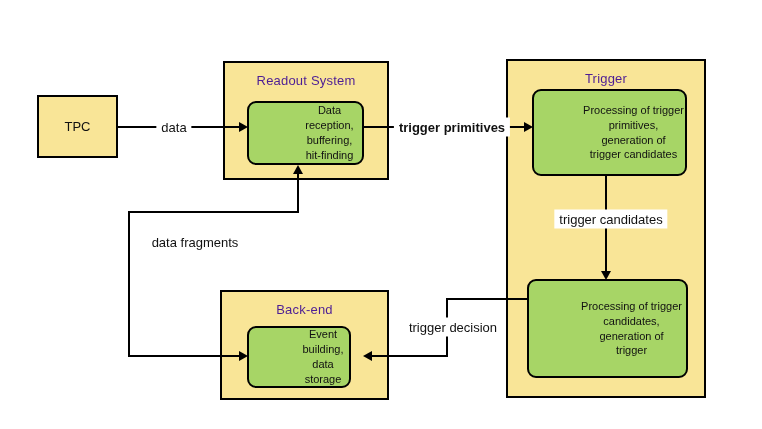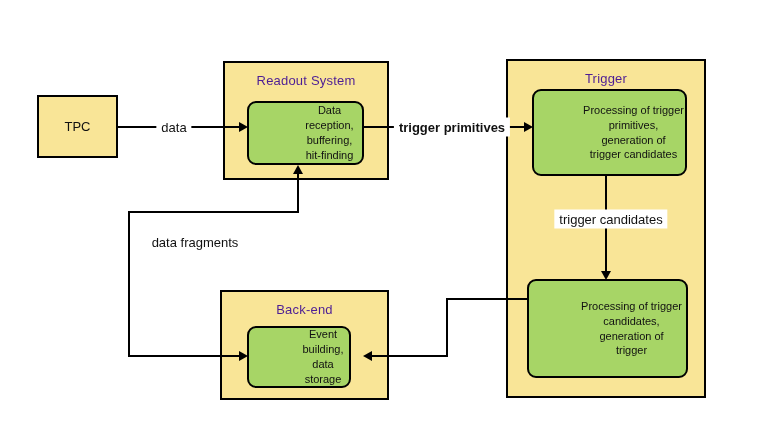--- a/index.html
+++ b/index.html
@@ -161,14 +161,15 @@
   <div class="edge" style="left:128px; top:211px; width:171px; height:2px;"></div>
   <div class="edge" style="left:128px; top:211px; width:2px; height:146px;"></div>
   <div class="edge" style="left:128px; top:355px; width:112px; height:2px;"></div>
   <div class="arrowhead arrow-right" style="left:239px; top:351px;"></div>
   <div class="edge-label" style="left:195px; top:213px;margin-top:29px;">data fragments</div>
 
   <div class="edge" style="left:446px; top:298px; width:81px; height:2px;"></div>
   <div class="edge" style="left:446px; top:298px; width:2px; height:59px;"></div>
   <div class="edge" style="left:371px; top:355px; width:77px; height:2px;"></div>
   <div class="arrowhead arrow-left" style="left:363px; top:351px;"></div>
+  <div class="edge-label" style="left:453px; top:327px;">trigger decision</div>
 
 </div>
 
 </body></html>

